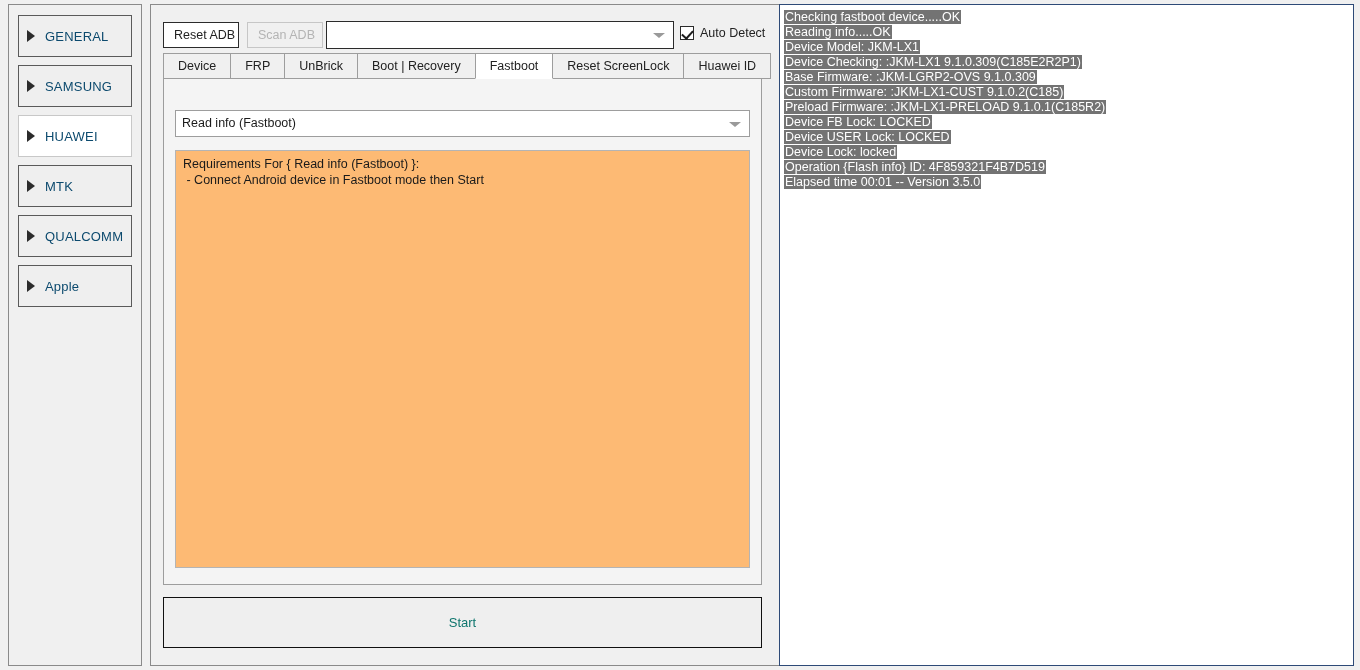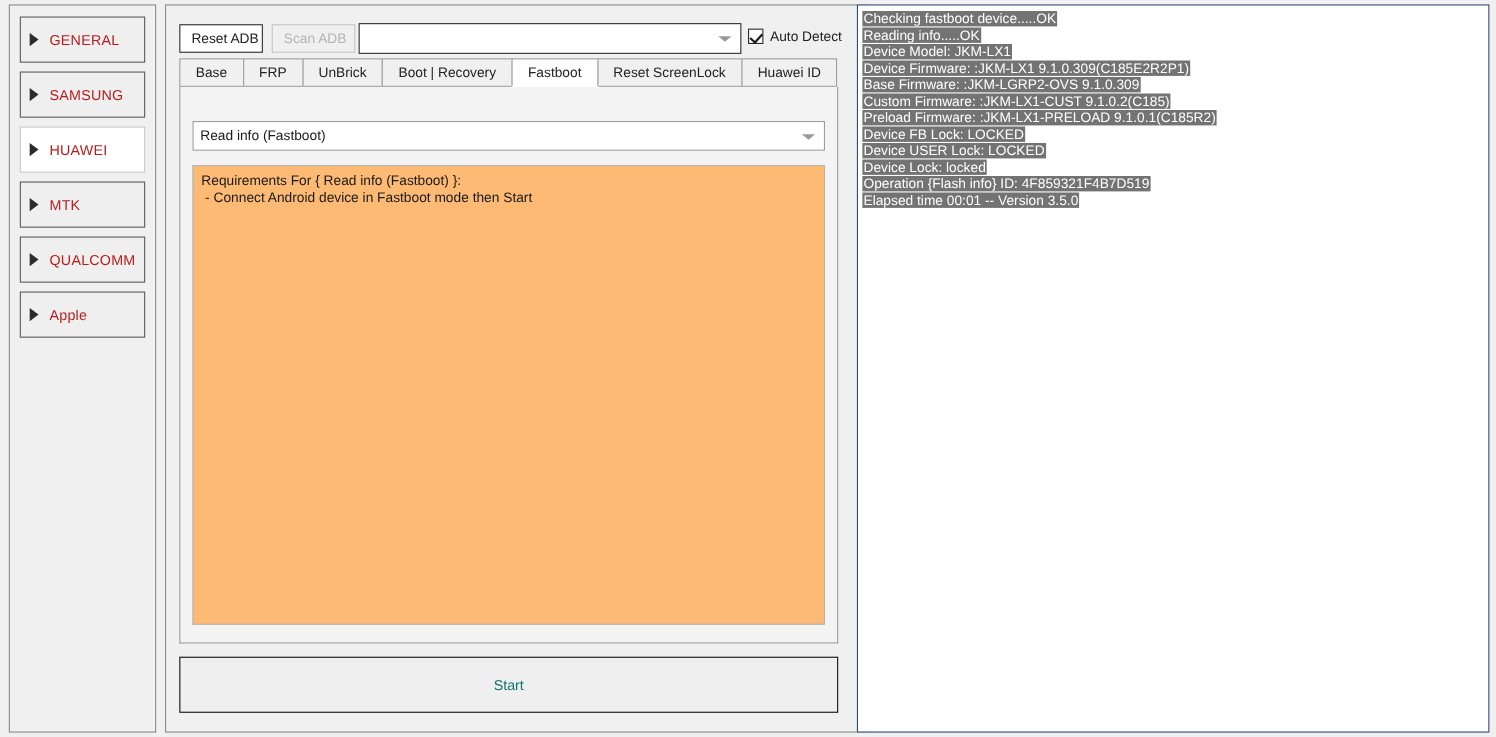--- a/index.html
+++ b/index.html
@@ -44,21 +44,21 @@
   .side-item .tri {
     width: 0; height: 0;
     border-left: 8px solid #2b2b2b;
     border-top: 6px solid transparent;
     border-bottom: 6px solid transparent;
     margin-right: 10px;
     flex: 0 0 auto;
   }
   .side-item .slabel {
     font-size: 13px;
-    color: #b91c1c;
+    color: #0c4a6e;
     letter-spacing: .2px;
     white-space: nowrap;
   }
 
   
   #center {
     position: absolute;
     left: 150px; top: 4px;
     width: 640px; height: 662px;
     background: #f0f0f0;
@@ -284,21 +284,21 @@
         <span class="cbtext"></span>
         <span class="cbarrow"></span>
       </div>
       <div id="autodetect-wrap">
         <span class="checkbox"></span>
         <span class="lbl">Auto Detect</span>
       </div>
     </div>
 
     <div id="tabstrip">
-      <div class="tab">Base</div>
+      <div class="tab">Device</div>
       <div class="tab">FRP</div>
       <div class="tab">UnBrick</div>
       <div class="tab">Boot | Recovery</div>
       <div class="tab active">Fastboot</div>
       <div class="tab">Reset ScreenLock</div>
       <div class="tab">Huawei ID</div>
     </div>
 
     <div id="groupbox">
       <div id="op-combo">
@@ -311,21 +311,21 @@
       </div>
     </div>
 
     <div id="start-btn">Start</div>
   </div>
 
   <div id="logpanel">
     <div class="logline"><span class="hl">Checking fastboot device.....OK</span></div>
     <div class="logline"><span class="hl">Reading info.....OK</span></div>
     <div class="logline"><span class="hl">Device Model: JKM-LX1</span></div>
-    <div class="logline"><span class="hl">Device Firmware: :JKM-LX1 9.1.0.309(C185E2R2P1)</span></div>
+    <div class="logline"><span class="hl">Device Checking: :JKM-LX1 9.1.0.309(C185E2R2P1)</span></div>
     <div class="logline"><span class="hl">Base Firmware: :JKM-LGRP2-OVS 9.1.0.309</span></div>
     <div class="logline"><span class="hl">Custom Firmware: :JKM-LX1-CUST 9.1.0.2(C185)</span></div>
     <div class="logline"><span class="hl">Preload Firmware: :JKM-LX1-PRELOAD 9.1.0.1(C185R2)</span></div>
     <div class="logline"><span class="hl">Device FB Lock: LOCKED</span></div>
     <div class="logline"><span class="hl">Device USER Lock: LOCKED</span></div>
     <div class="logline"><span class="hl">Device Lock: locked</span></div>
     <div class="logline"><span class="hl">Operation {Flash info} ID: 4F859321F4B7D519</span></div>
     <div class="logline"><span class="hl">Elapsed time 00:01 -- Version 3.5.0</span></div>
   </div>
 

